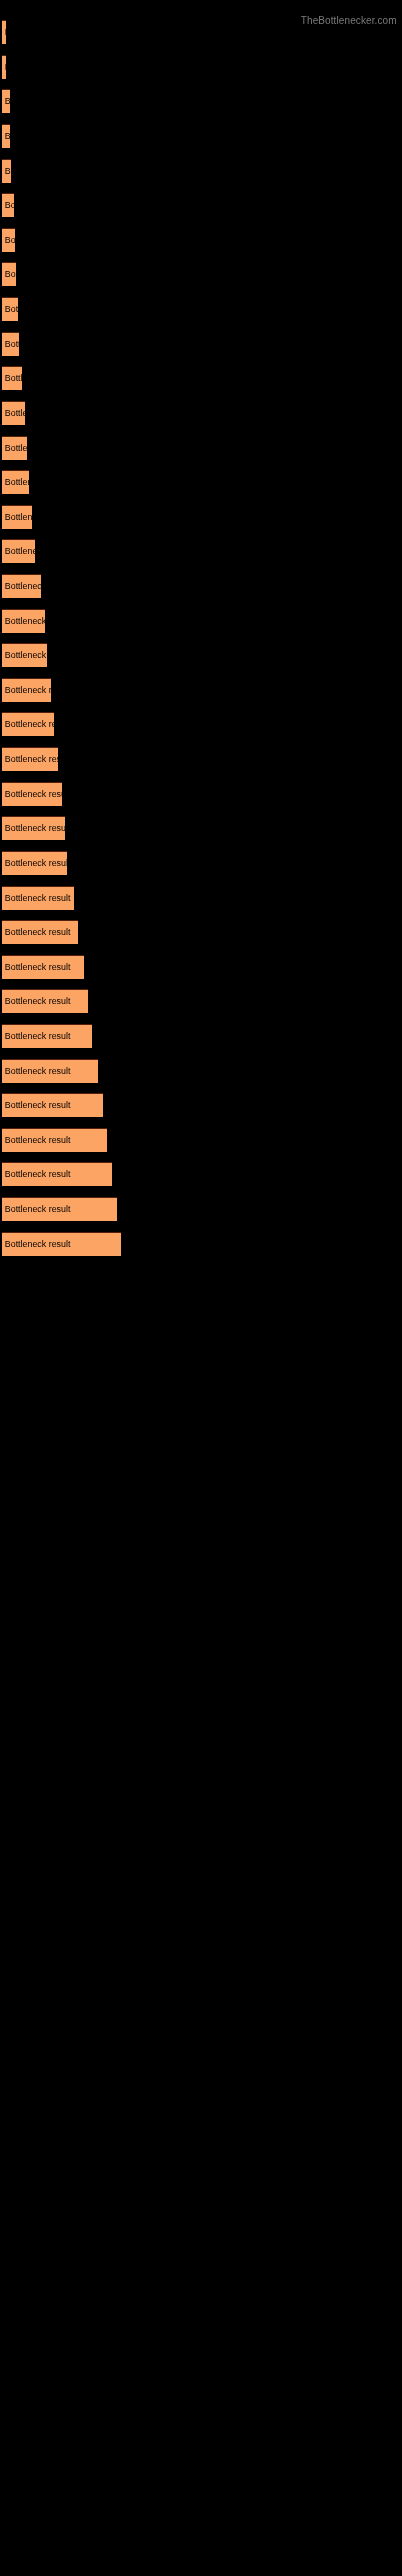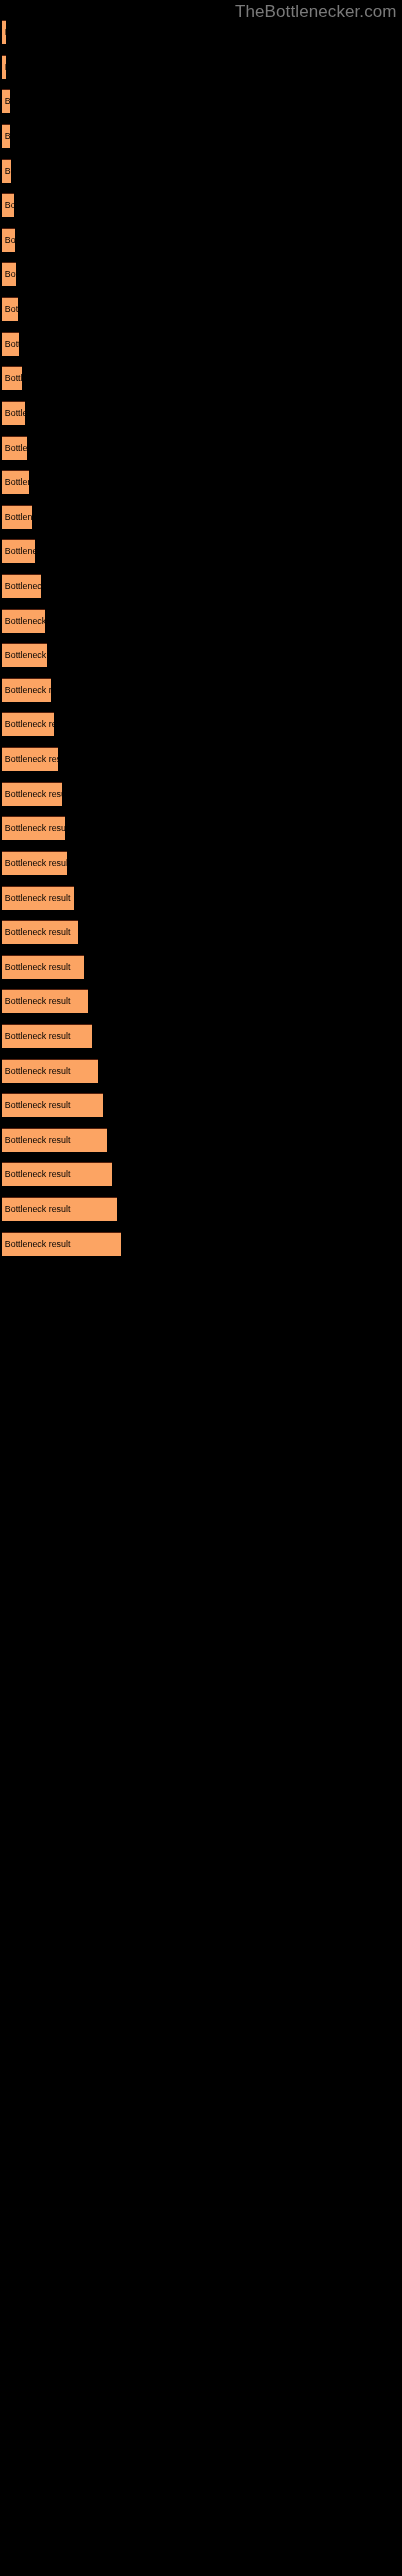--- a/index.html
+++ b/index.html
@@ -17,24 +17,24 @@
     -webkit-font-smoothing: antialiased;
   }
   #page {
     position: relative;
     width: 403px;
     height: 2576px;
     background: #000000;
   }
   #site-title {
     position: absolute;
-    top: 3px;
+    top: 12px;
     right: 6.4px;
     font-family: "Liberation Sans", sans-serif;
-    font-size: 17px;
+    font-size: 10px;
     line-height: 17px;
     color: #7a7a7a;
     letter-spacing: 0.1px;
     white-space: nowrap;
     user-select: none;
   }
   #chart {
     position: absolute;
     left: 0px;
     top: 0px;

